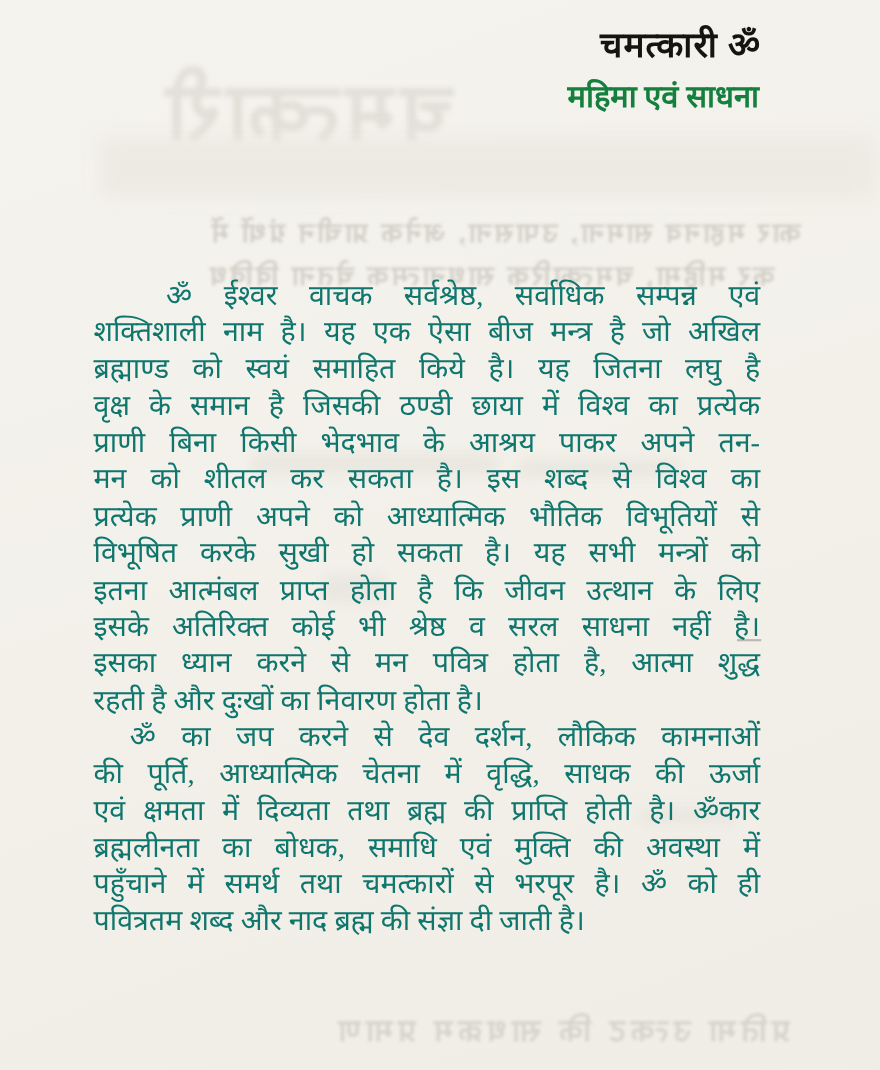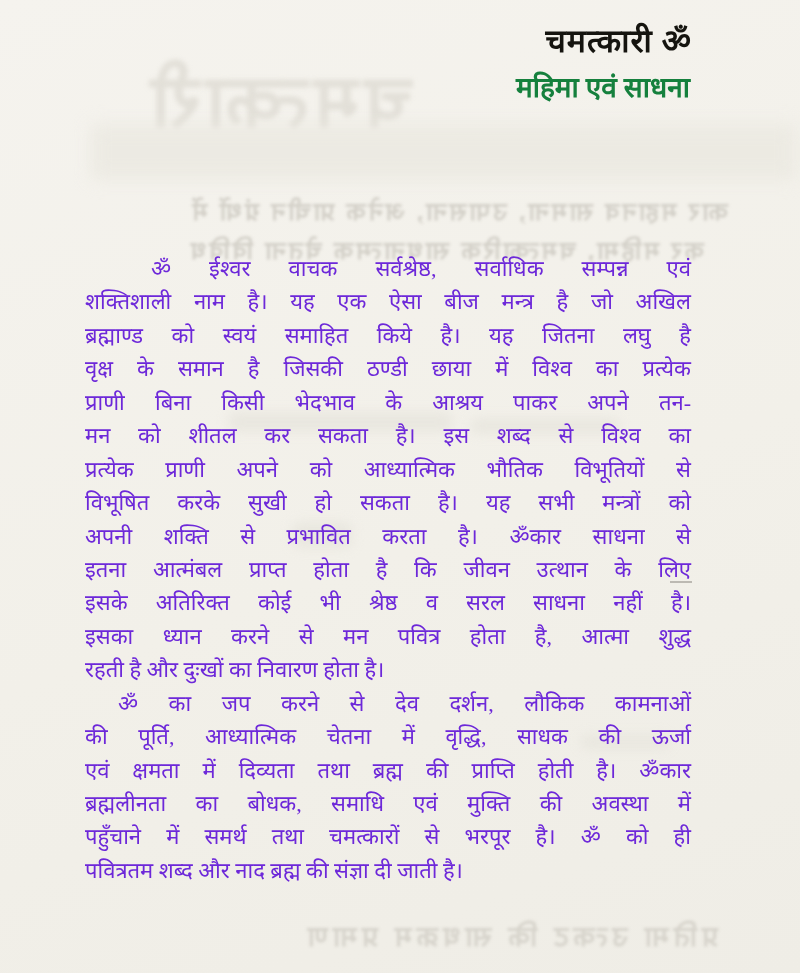--- a/index.html
+++ b/index.html
@@ -102,23 +102,23 @@
     margin: 8px 2px 0 0;
     white-space: nowrap;
     color: #15803d;
   }
 
   .body-text {
     position: absolute;
     left: 85px;
     top: 252px;
     width: 606px;
-    font-size: 22px;
+    font-size: 26px;
     line-height: 33.45px;
-    color: #6d28d9;
+    color: #0f766e;
     text-rendering: optimizeLegibility;
   }
   .line {
     text-align: justify;
     text-align-last: justify;
     white-space: nowrap;
     height: 33.45px;
   }
   .line.last {
     text-align: right;
@@ -155,21 +155,20 @@
     <div class="body-text">
       <div class="para" data-paragraph="0">
           <div class="line first">ॐ ईश्वर वाचक सर्वश्रेष्ठ, सर्वाधिक सम्पन्न एवं</div>
           <div class="line">शक्तिशाली नाम है। यह एक ऐसा बीज मन्त्र है जो अखिल</div>
           <div class="line">ब्रह्माण्ड को स्वयं समाहित किये है। यह जितना लघु है</div>
           <div class="line">वृक्ष के समान है जिसकी ठण्डी छाया में विश्व का प्रत्येक</div>
           <div class="line">प्राणी बिना किसी भेदभाव के आश्रय पाकर अपने तन-</div>
           <div class="line">मन को शीतल कर सकता है। इस शब्द से विश्व का</div>
           <div class="line">प्रत्येक प्राणी अपने को आध्यात्मिक भौतिक विभूतियों से</div>
           <div class="line">विभूषित करके सुखी हो सकता है। यह सभी मन्त्रों को</div>
-          <div class="line">अपनी शक्ति से प्रभावित करता है। ॐकार साधना से</div>
           <div class="line">इतना आत्मंबल प्राप्त होता है कि जीवन उत्थान के लिए</div>
           <div class="line">इसके अतिरिक्त कोई भी श्रेष्ठ व सरल साधना नहीं है।</div>
           <div class="line">इसका ध्यान करने से मन पवित्र होता है, आत्मा शुद्ध</div>
           <div class="line last">रहती है और दुःखों का निवारण होता है।</div>
         </div>
       <div class="para" data-paragraph="1">
           <div class="line first">ॐ का जप करने से देव दर्शन, लौकिक कामनाओं</div>
           <div class="line">की पूर्ति, आध्यात्मिक चेतना में वृद्धि, साधक की ऊर्जा</div>
           <div class="line">एवं क्षमता में दिव्यता तथा ब्रह्म की प्राप्ति होती है। ॐकार</div>
           <div class="line">ब्रह्मलीनता का बोधक, समाधि एवं मुक्ति की अवस्था में</div>

